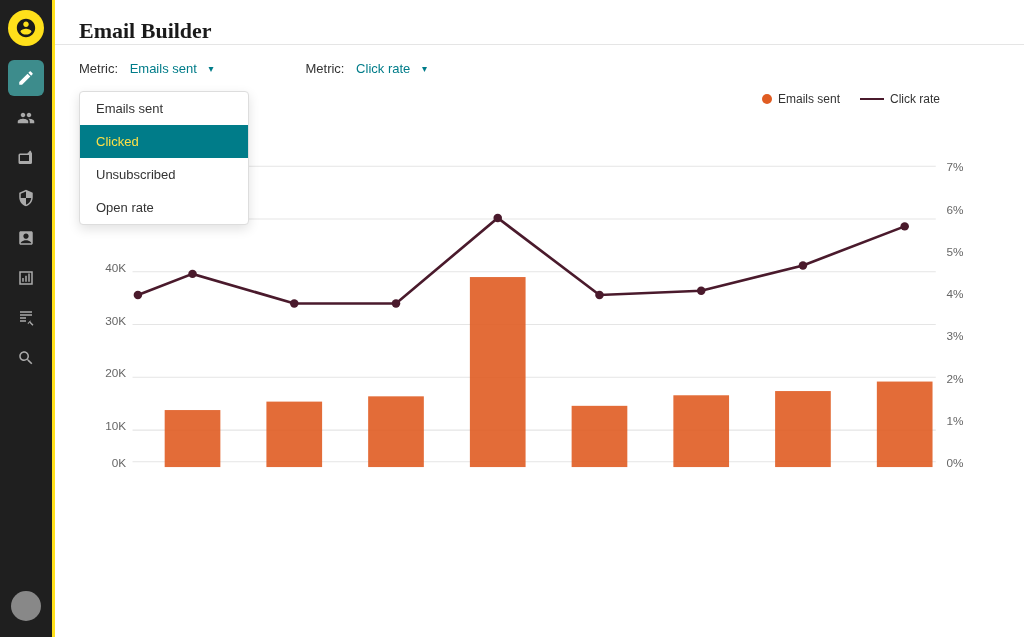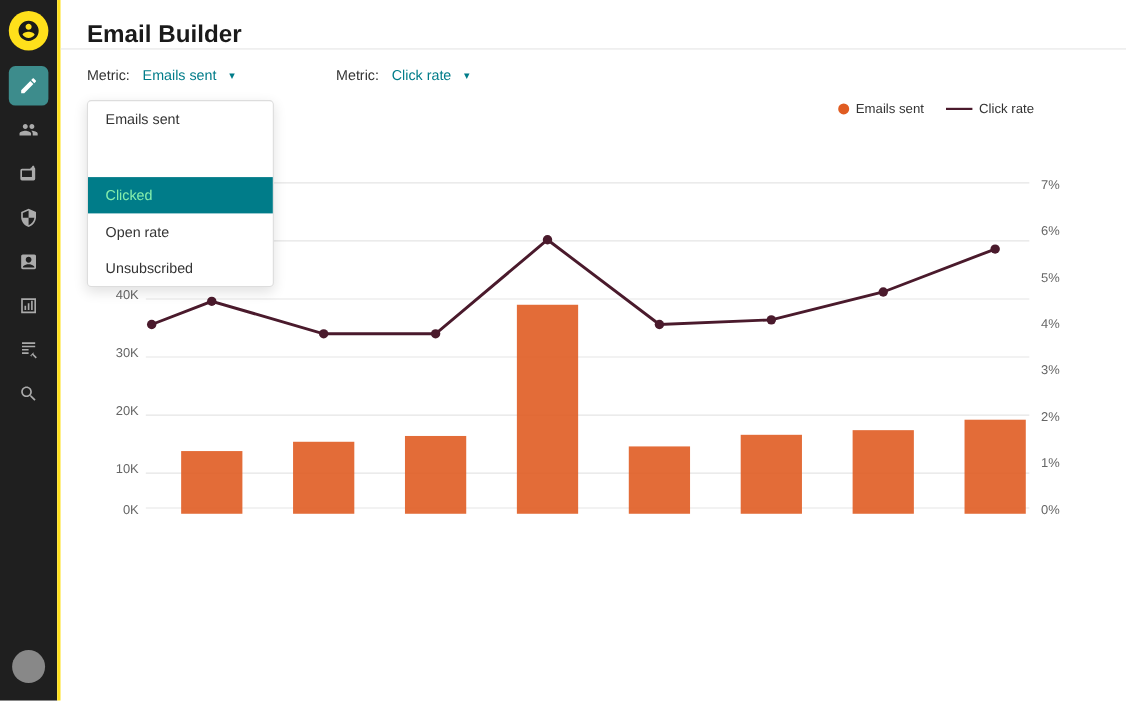--- a/index.html
+++ b/index.html
@@ -49,20 +49,21 @@
       display: flex;
       flex-direction: column;
       background: #fff;
       border-left: 3px solid #ffe01b;
     }
 
     
     .header {
       padding: 18px 24px 0;
       border-bottom: 1px solid #e5e5e5;
+      font-family: Liberation Serif, serif;
     }
     .header h1 {
       font-size: 22px;
       font-weight: 600;
       color: #1a1a1a;
     }
 
     
     .content {
       flex: 1;
@@ -106,22 +107,21 @@
       z-index: 20;
     }
     .dropdown-item {
       padding: 9px 16px;
       font-size: 13px;
       color: #333;
       cursor: pointer;
     }
     .dropdown-item.selected {
       background: #007c89;
-      color: #86efac;
-      margin-top: 36px;
+      color: #fde047;
     }
 
     
     .chart-area {
       position: relative;
       width: 100%;
       height: 420px;
       margin-top: 8px;
     }
 
@@ -229,22 +229,22 @@
 
     <div class="metric-row">
       <div style="position:relative;">
         <div class="metric-selector">
           <span>Metric:</span>&nbsp;<span class="value">Emails sent</span>&nbsp;<span class="chevron">▾</span>
         </div>
 
         <div class="dropdown">
           <div class="dropdown-item">Emails sent</div>
           <div class="dropdown-item selected">Clicked</div>
+          <div class="dropdown-item">Unsubscribed</div>
           <div class="dropdown-item">Open rate</div>
-          <div class="dropdown-item">Unsubscribed</div>
         </div>
       </div>
 
       <div style="position:relative; margin-left: 60px;">
         <div class="metric-selector">
           <span>Metric:</span>&nbsp;<span class="value">Click rate</span>&nbsp;<span class="chevron">▾</span>
         </div>
       </div>
     </div>
 

